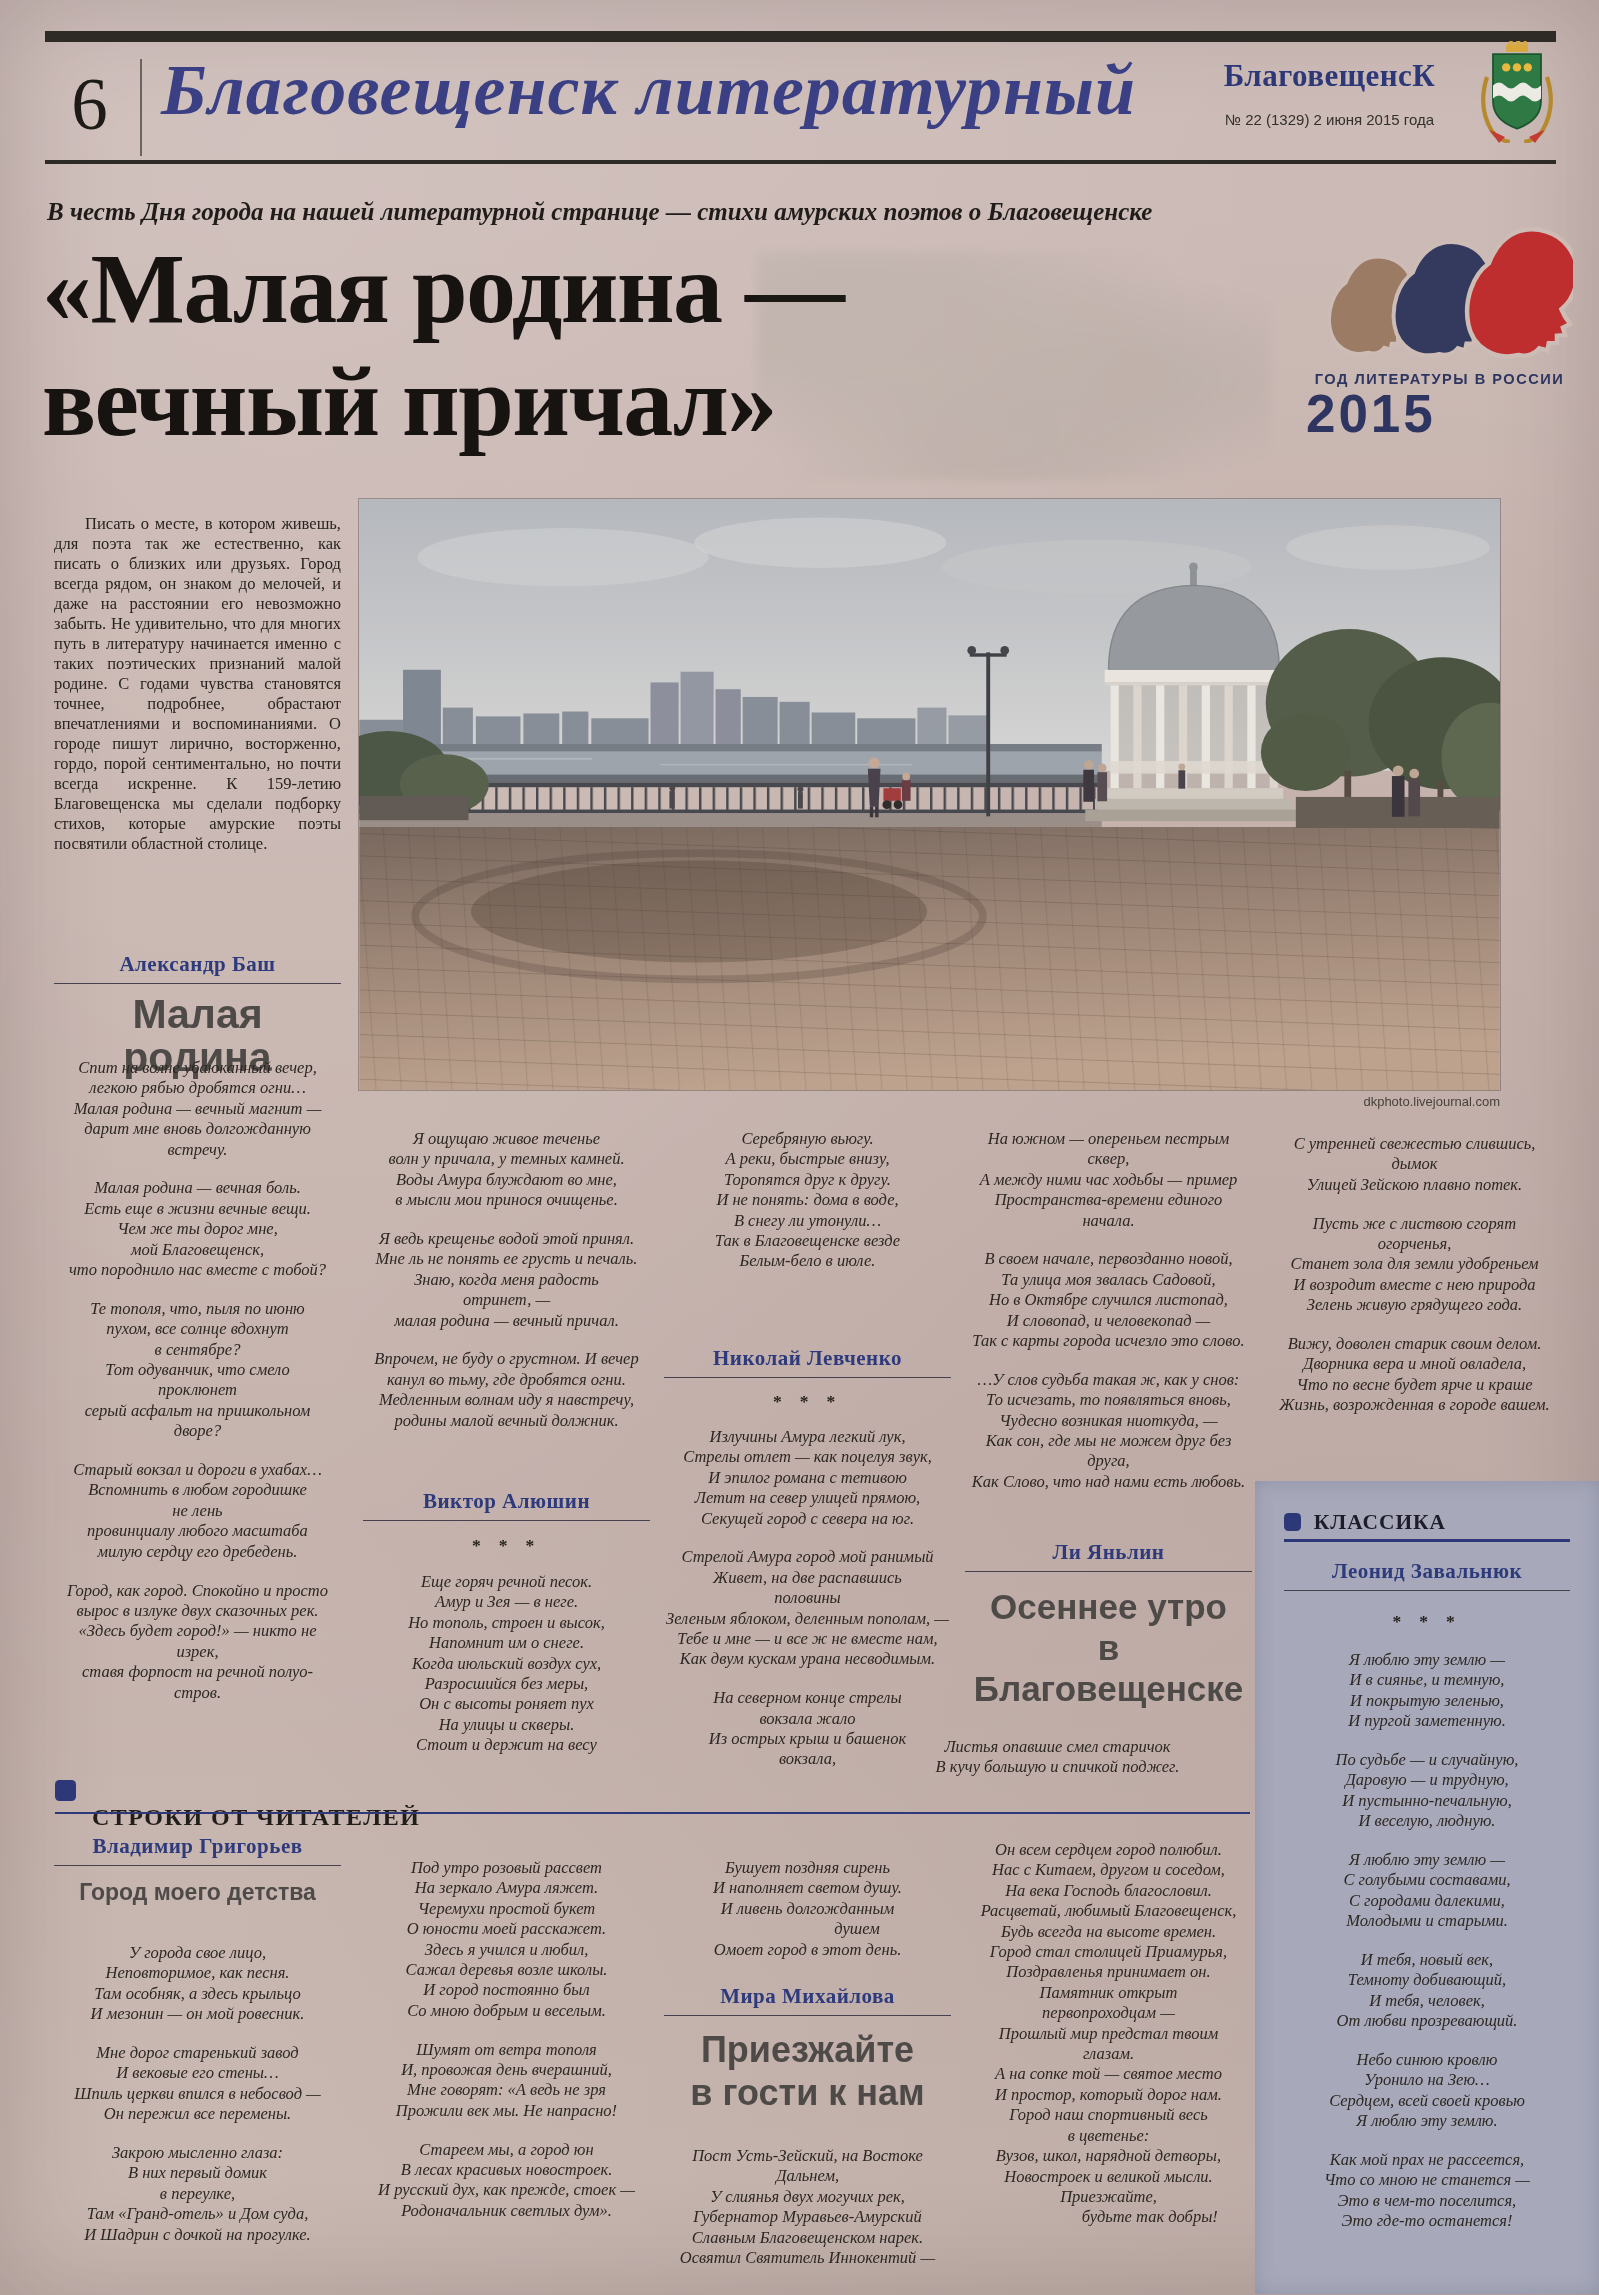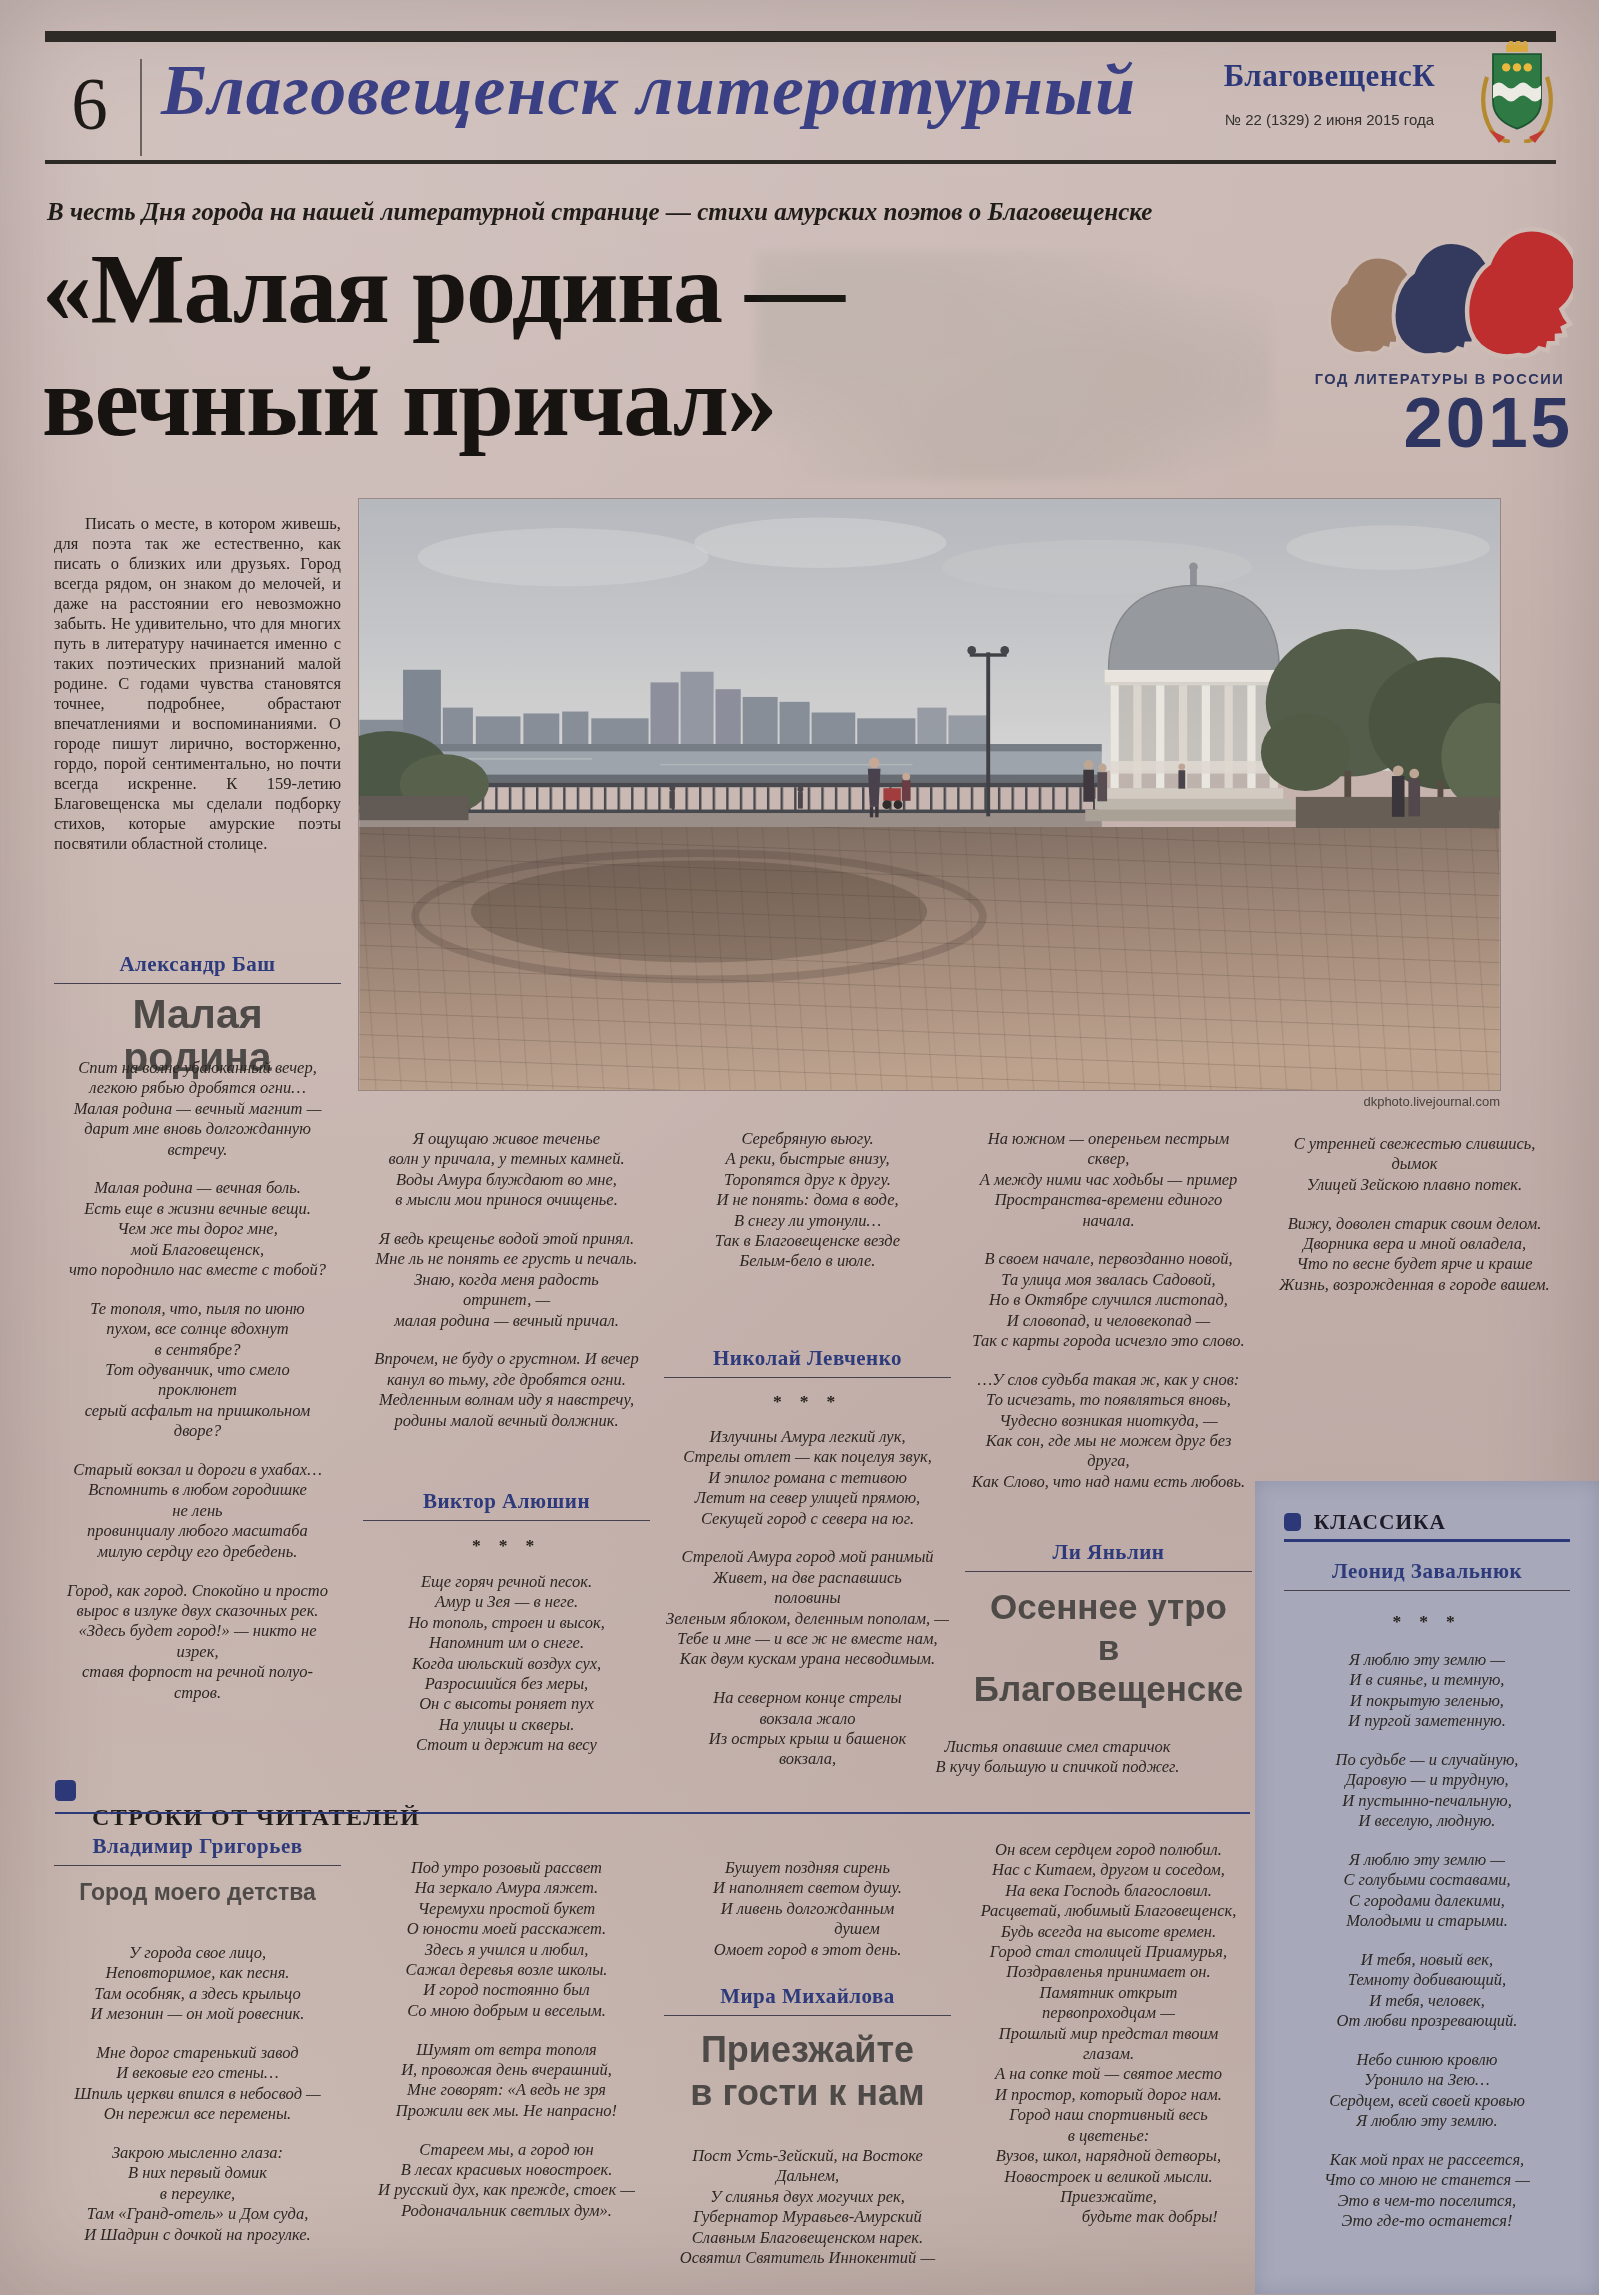--- a/index.html
+++ b/index.html
@@ -18,22 +18,22 @@
     letter-spacing:1px;line-height:1;white-space:nowrap;}
   .masthead{font-size:31px;font-weight:bold;color:#2c3878;text-align:center;letter-spacing:0.5px;white-space:nowrap;}
   .issue{font-family:"Liberation Sans",sans-serif;font-size:15px;color:#33302c;text-align:center;white-space:nowrap;}
   .vline{background:#6b635d;}
   
   .lead{font-size:25px;font-weight:bold;font-style:italic;color:#201c19;white-space:nowrap;}
   .headline{font-size:100px;font-weight:bold;color:#171310;line-height:1.13;letter-spacing:-1.5px;}
   
   .logo-caption{font-family:"Liberation Sans",sans-serif;font-weight:bold;font-size:14.6px;
     color:#2d3560;text-align:center;letter-spacing:1.5px;white-space:nowrap;}
-  .logo-year{font-family:"Liberation Sans",sans-serif;font-weight:bold;font-size:71px;
-    color:#2d3560;text-align:right;line-height:1;letter-spacing:2.9px;}
+  .logo-year{font-family:"Liberation Sans",sans-serif;font-weight:bold;font-size:53px;
+    color:#2d3560;text-align:left;line-height:1;letter-spacing:2.9px;}
   
   .intro{font-size:16.5px;line-height:20px;text-align:justify;color:#292420;}
   .intro .para{text-indent:31px;}
   .poem{font-style:italic;font-size:16.5px;line-height:20.4px;color:#2d2723;text-align:center;}
   .poem .stanza{margin-bottom:18.4px;}
   .poem .line{min-height:20.4px;}
   .author{font-weight:bold;font-size:21px;color:#2d3a7b;text-align:center;
     padding-bottom:5.8px;border-bottom:1.5px solid #45424d;letter-spacing:0.5px;}
   .sep{font-weight:bold;font-size:17.5px;color:#241f1b;text-align:center;letter-spacing:6.8px;}
   .gray-title{font-family:"Liberation Sans",sans-serif;font-weight:bold;color:#4e4a47;text-align:center;line-height:1.05;}
@@ -399,20 +399,27 @@
         <div class="line">Листья опавшие смел старичок</div>
         <div class="line">В кучу большую и спичкой поджег.</div>
       </div>
     </div>
 
   <div class="abs poem" style="left:1266px;top:1134px;width:297px;">
       <div class="stanza">
         <div class="line">С утренней свежестью слившись,</div>
         <div class="line">дымок</div>
         <div class="line">Улицей Зейскою плавно потек.</div>
+      </div>
+      <div class="stanza">
+        <div class="line">Пусть же с листвою сгорят</div>
+        <div class="line">огорченья,</div>
+        <div class="line">Станет зола для земли удобреньем</div>
+        <div class="line">И возродит вместе с нею природа</div>
+        <div class="line">Зелень живую грядущего года.</div>
       </div>
       <div class="stanza">
         <div class="line">Вижу, доволен старик своим делом.</div>
         <div class="line">Дворника вера и мной овладела,</div>
         <div class="line">Что по весне будет ярче и краше</div>
         <div class="line">Жизнь, возрожденная в городе вашем.</div>
       </div>
     </div>
 
   <div class="abs classic-box" style="left:1255px;top:1481px;width:312px;height:781px;padding:16px;">

